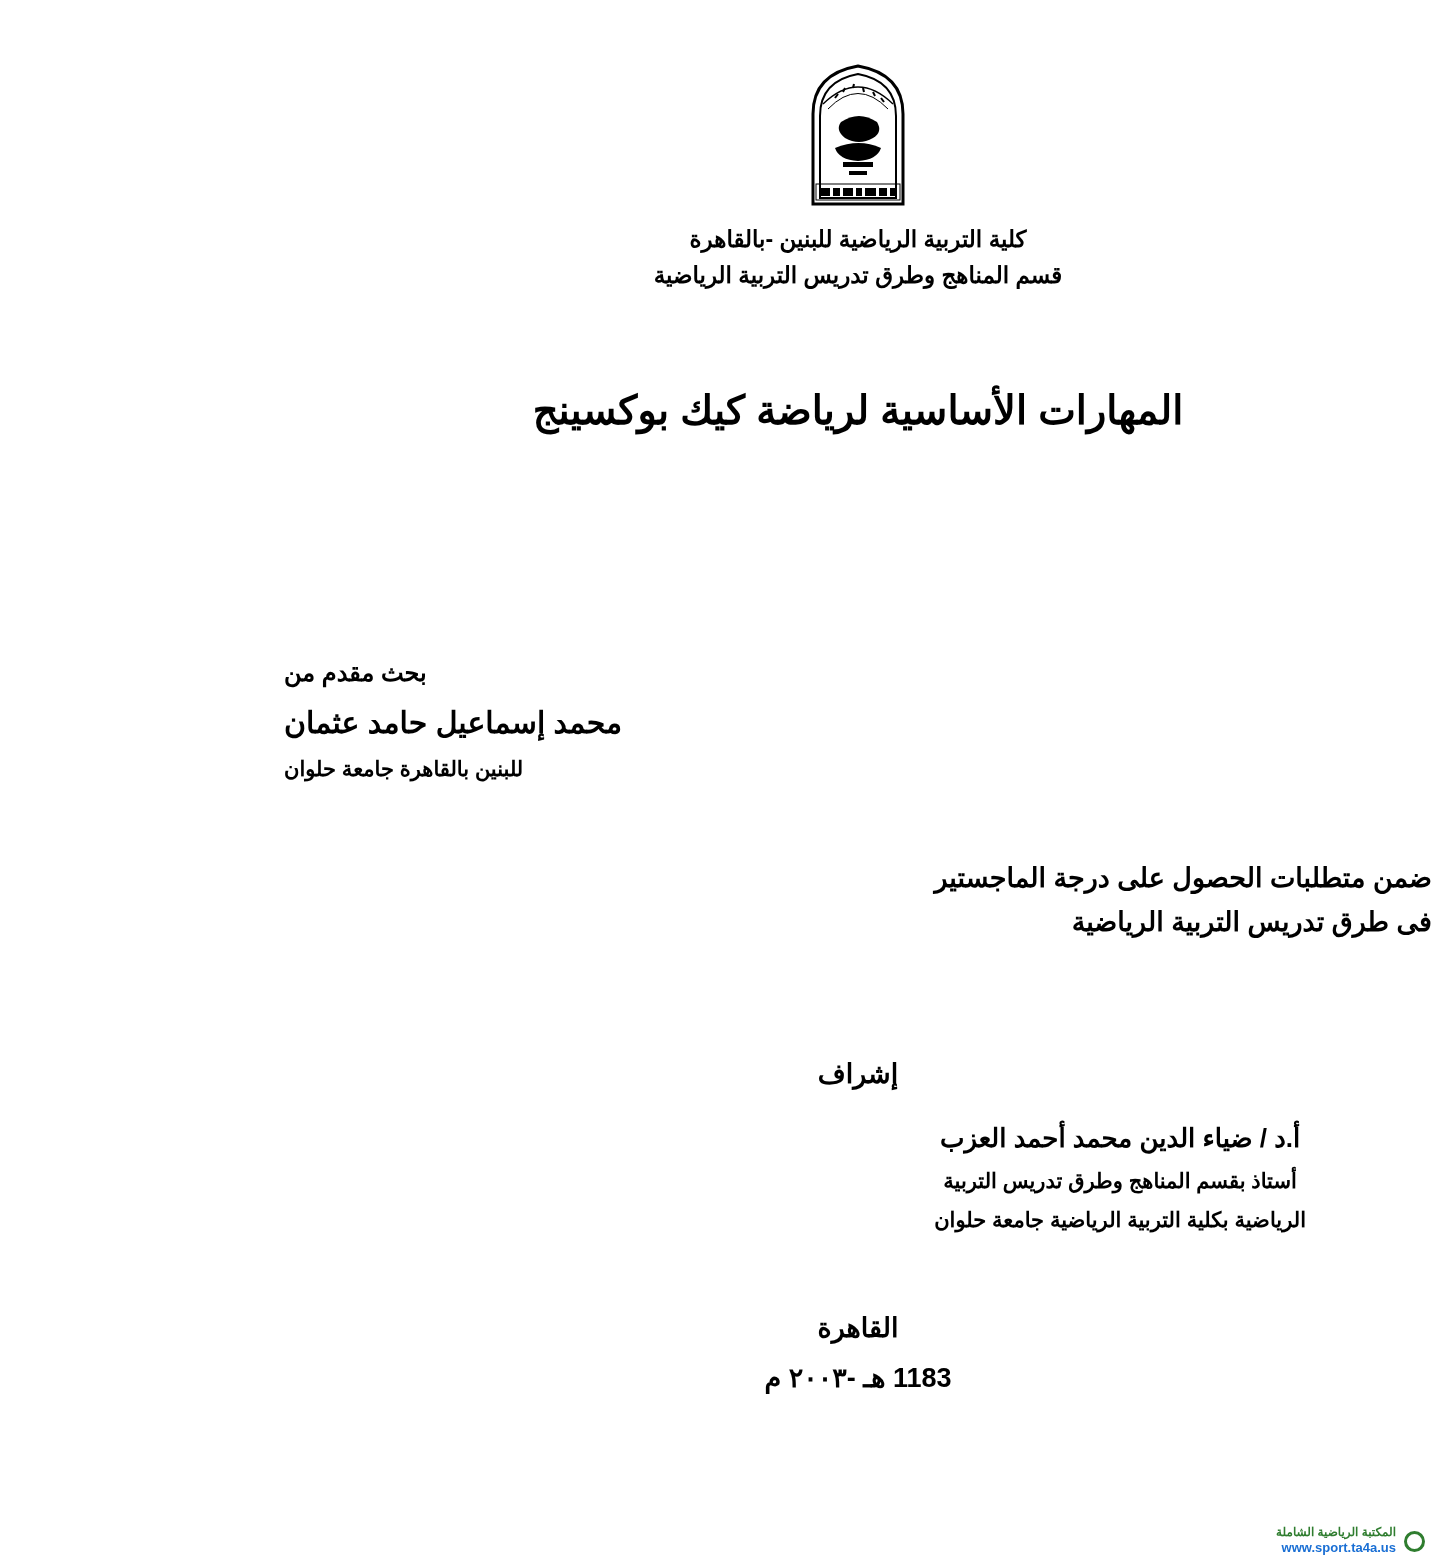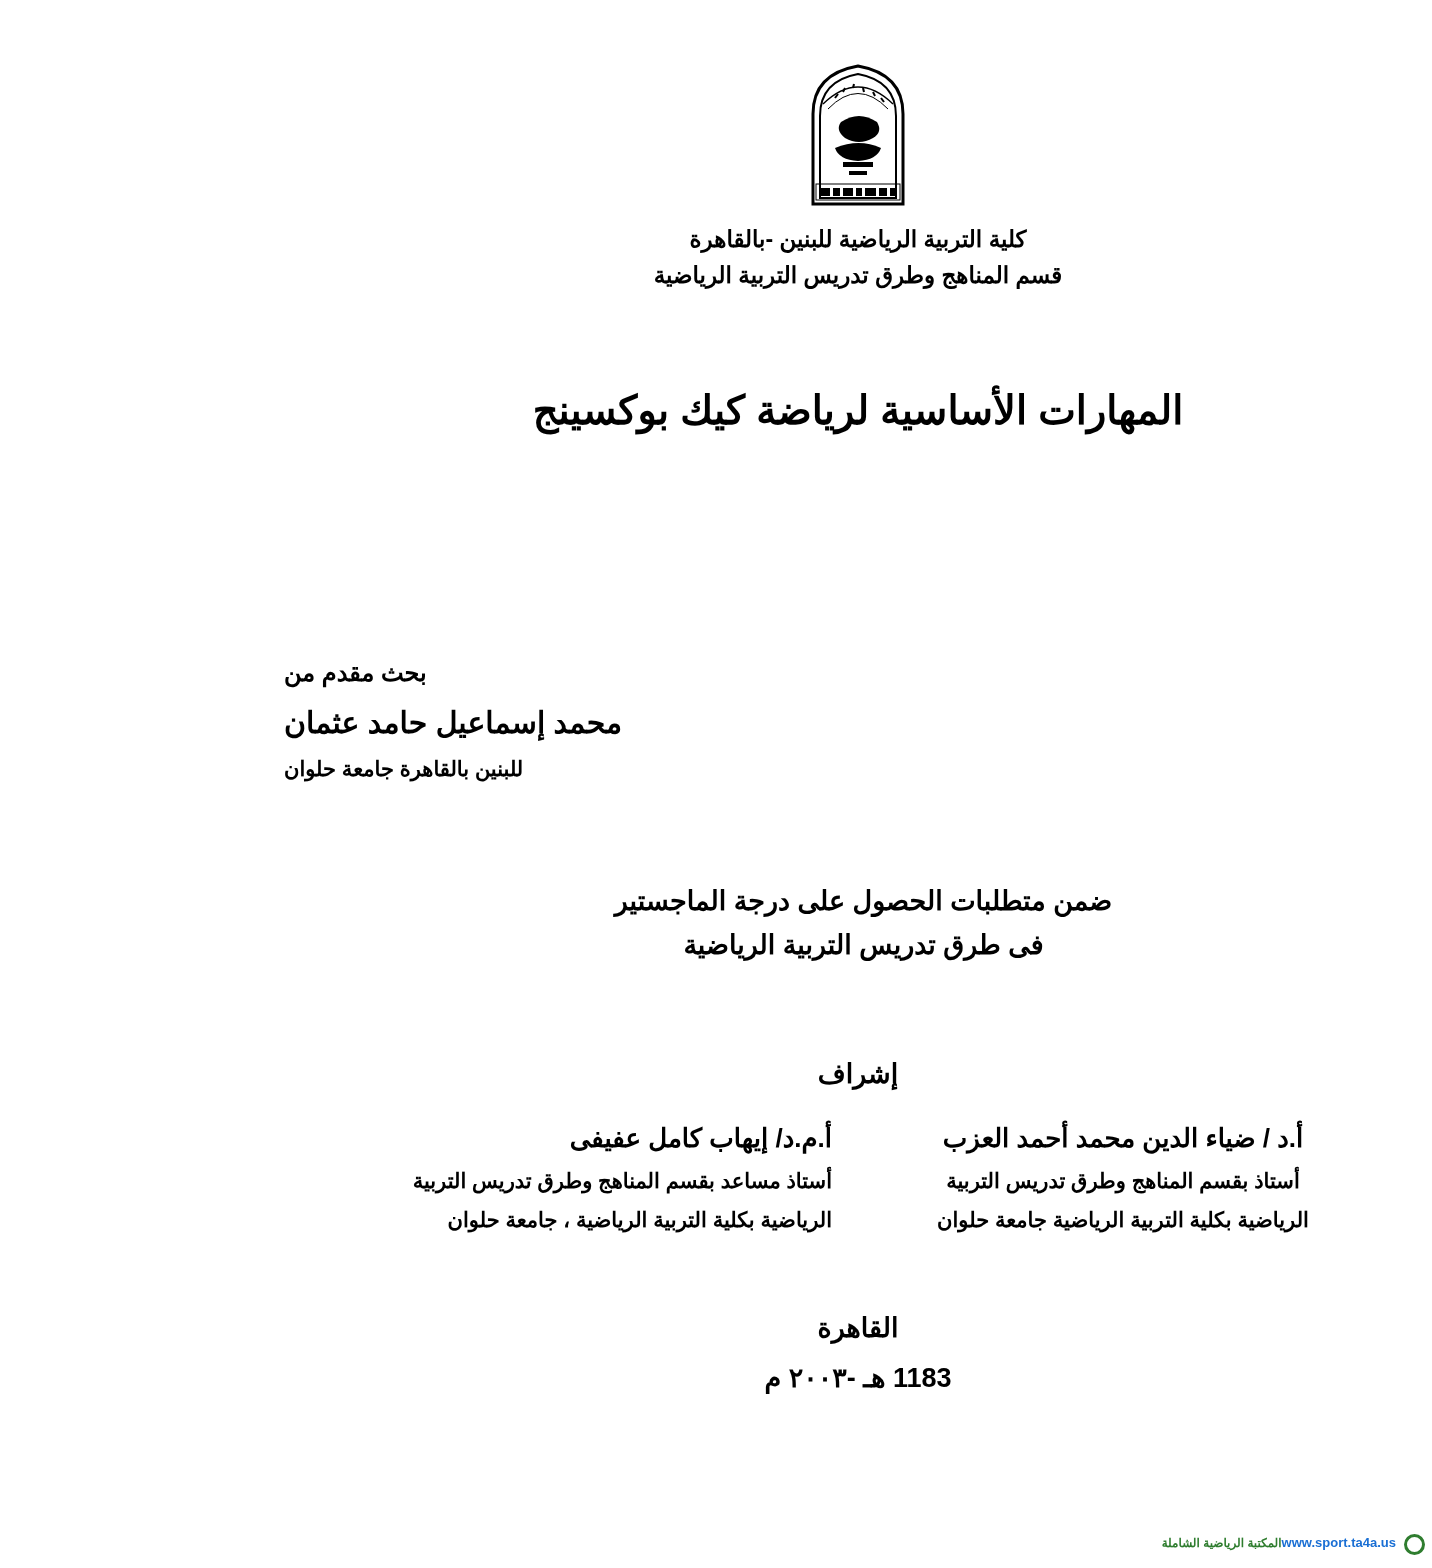--- a/index.html
+++ b/index.html
@@ -92,24 +92,24 @@
   .author-affil {
     font-size: 21px;
     font-weight: bold;
     line-height: 1.62;
     margin-top: 4px;
   }
 
   
   .degree-block {
     position: absolute;
-    top: 880px;
-    left: 0;
-    right: 0;
-    text-align: center;
+    top: 857px;
+    left: 0;
+    right: 0;
+    text-align: right;
     padding-left: 11px;
   }
   .degree-line {
     font-size: 27px;
     font-weight: bold;
     line-height: 1.62;
   }
 
   
   .supervision-heading {
@@ -198,21 +198,21 @@
     position: absolute;
     left: 2px;
     top: 4px;
     width: 15px;
     height: 15px;
     border: 3px solid #2f7d2f;
     border-radius: 50%;
   }
   .wm-text {
     display: flex;
-    flex-direction: row;
+    flex-direction: column;
     align-items: flex-end;
     line-height: 1.25;
     justify-content: center;
   }
   .wm-ar {
     font-size: 12px;
     color: #2f7d2f;
     font-weight: bold;
     direction: rtl;
   }
@@ -285,25 +285,20 @@
   </div>
 
   <div class="supervision-heading">إشراف</div>
 
   <div class="supervisors">
     <div class="supervisor right-col">
       <div class="sup-name">أ.د / ضياء الدين محمد أحمد العزب</div>
       <div class="sup-title">أستاذ بقسم المناهج وطرق تدريس التربية</div>
       <div class="sup-title">الرياضية بكلية التربية الرياضية جامعة حلوان</div>
     </div>
-    <div class="supervisor left-col">
-      <div class="sup-name">أ.م.د/ إيهاب كامل عفيفى</div>
-      <div class="sup-title">أستاذ مساعد بقسم المناهج وطرق تدريس التربية</div>
-      <div class="sup-title">الرياضية بكلية التربية الرياضية ، جامعة حلوان</div>
-    </div>
   </div>
 
   <div class="footer-block">
     <div class="city">القاهرة</div>
     <div class="date">1183 هـ -٢٠٠٣ م</div>
   </div>
 
   <div class="watermark">
     <div class="wm-inner">
       <div class="wm-text">

